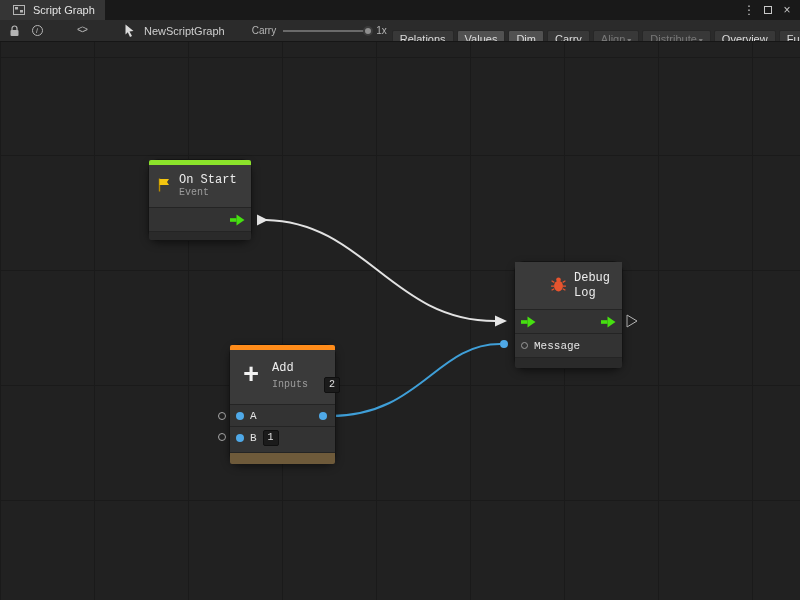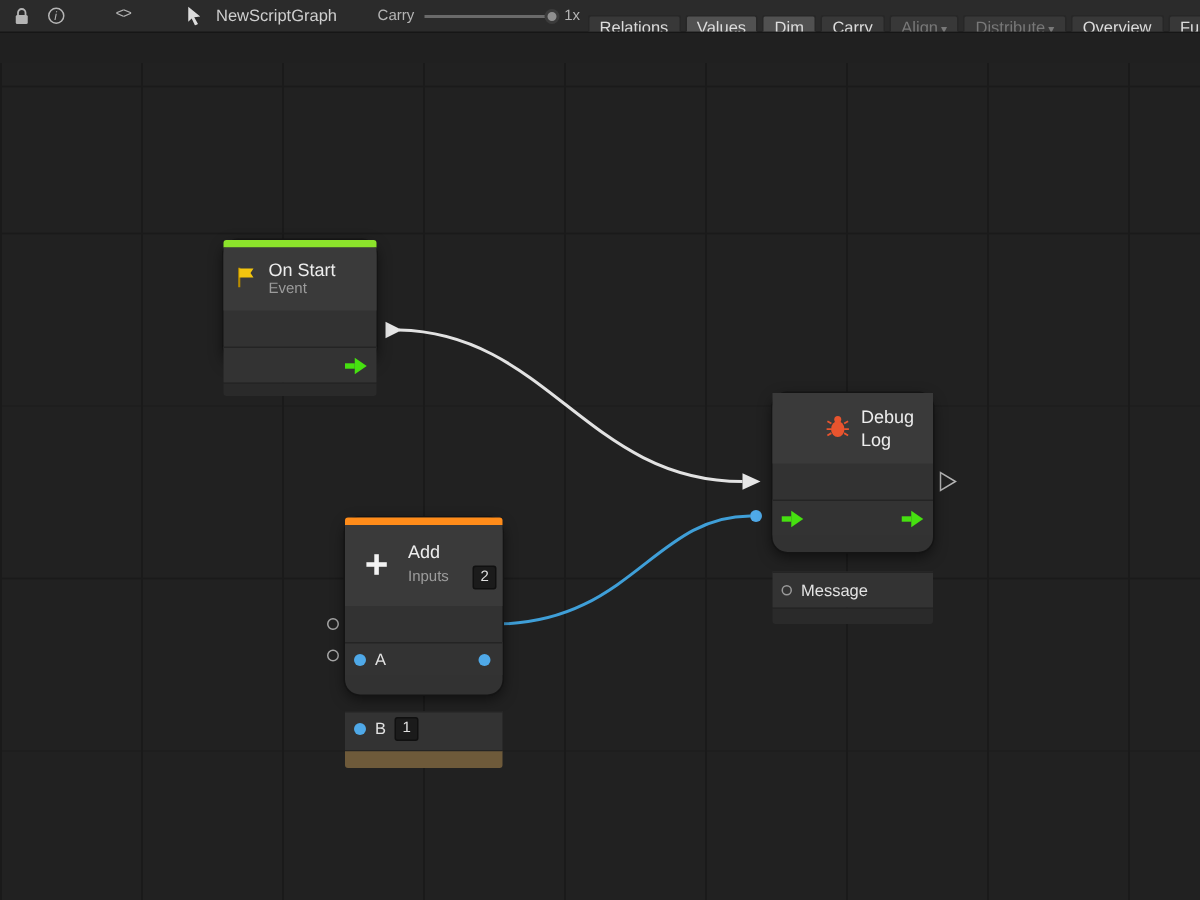--- a/index.html
+++ b/index.html
@@ -39,29 +39,29 @@
   
   .canvas { position:absolute; top:42px; left:0; width:800px; height:558px; background-color:#212121;
     background-image:
       repeating-linear-gradient(90deg, #1a1a1a 0 1px, transparent 1px 94px),
       repeating-linear-gradient(180deg, #1a1a1a 0 1px, transparent 1px 115px);
     background-position: 0 0, 0 113px; }
   .wires { position:absolute; left:0; top:0; }
 
   
   .node { position:absolute; background:#323232; border-radius:10px; font-size:11px; color:#e3e3e3;
-          box-shadow:0 0 0 1px #141414, 0 3px 9px rgba(0,0,0,.55); }
+          box-shadow:0 0 0 1px #141414, 0 3px 9px rgba(0,0,0,.55);font-family:Liberation Mono, monospace; }
   .node-strip { height:5px; border-radius:2px 2px 0 0; }
   .strip-green { background:var(--strip-green); }
   .strip-orange { background:var(--add-orange); }
   .node-hdr { display:flex; align-items:center; gap:7px; padding:5px 7px; background:#3a3a3a; }
   .node-title { font-size:12px; color:#ededed; line-height:1.2; }
   .node-sub { font-size:10px; color:#9c9c9c; line-height:1.25; }
   .node-row { display:flex; align-items:center; gap:6px; padding:0 6px; height:24px;
-              border-top:1px solid #242424; background:#333; position:relative;margin-top:24px; }
+              border-top:1px solid #242424; background:#333; position:relative; }
   .node-footer { height:10px; background:#2a2a2a; border-top:1px solid #242424; border-radius:0 0 2px 2px; }
   .green-arrow { color:var(--flow-green); display:flex; }
   .port-dot { width:8px; height:8px; border-radius:50%; background:var(--port-blue); flex:0 0 auto; }
   .hollow-dot { width:7px; height:7px; border-radius:50%; border:1px solid #9a9a9a; flex:0 0 auto; }
   .value-box { background:#1b1b1b; border:1px solid #101010; border-radius:2px; padding:1px 4px; font-size:10px;
                color:#e0e0e0; min-width:9px; text-align:center; line-height:12px; }
 
   .node-onstart { left:149px; top:118px; width:102px; height:80px; }
   .node-onstart .node-hdr { height:42px; }
   .node-onstart .row-flow { height:24px; justify-content:flex-end; }
@@ -80,20 +80,39 @@
   .node-add .node-row { height:22px; }
   .row-a .out-dot { position:absolute; right:8px; top:7px; }
   .node-add .node-spacer { height:4px; background:#333; }
   .node-add .node-footer { height:12px; background:#6e5a3a; }
 </style>
 </head>
 <body>
 
 <div class="app">
 
+  <div class="titlebar">
+    <div class="tab">
+      <span class="tb-icon">
+        <svg width="12" height="10" viewBox="0 0 12 10">
+            <rect x="0.5" y="0.5" width="11" height="9" fill="none" stroke="#b5b5b5"></rect>
+            <rect x="2" y="2" width="3" height="2.5" fill="#b5b5b5"></rect>
+            <rect x="7" y="5" width="3" height="2.5" fill="#b5b5b5"></rect>
+          </svg>
+      </span>
+      <span class="tab-label">Script Graph</span>
+    </div>
+    <div class="win-controls">
+      <span class="win-btn">⋮</span>
+      <span class="win-btn">
+          <span class="square-icon"></span>
+        </span>
+      <span class="win-btn">×</span>
+    </div>
+  </div>
 
   <div class="toolbar">
     <span class="tb-icon">
       <svg width="11" height="12" viewBox="0 0 11 12">
           <path d="M3 5V3.5a2.5 2.5 0 0 1 5 0V5" fill="none" stroke="#b5b5b5" stroke-width="1.2"></path>
           <rect x="1.5" y="5" width="8" height="6" rx="1" fill="#b5b5b5"></rect>
         </svg>
     </span>
     <span class="tb-icon">
       <span class="info-circle">i</span>

